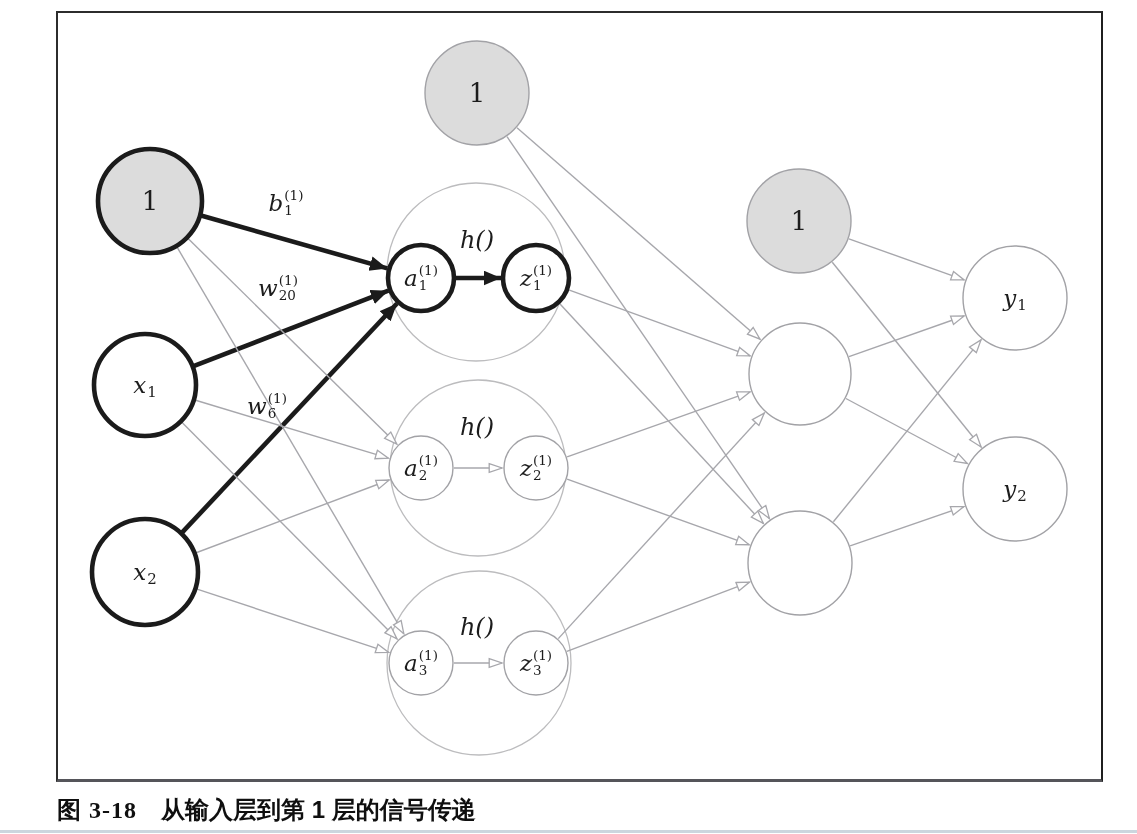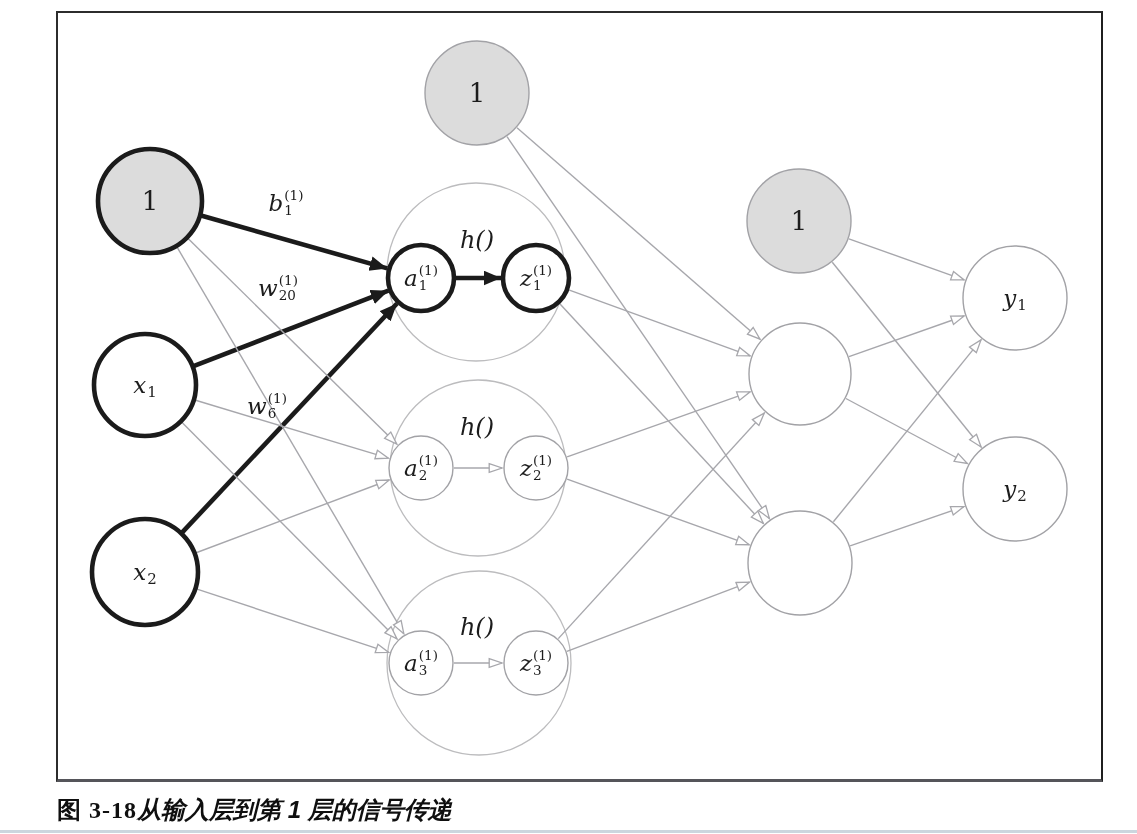--- a/index.html
+++ b/index.html
@@ -22,25 +22,25 @@
     font-size:23px;line-height:1;
   }
   .math .stk{
     display:inline-flex;flex-direction:column;align-items:flex-start;
     font-style:normal;font-size:13.5px;line-height:1.12;margin-left:1px;
   }
   .math .sb{font-style:normal;font-size:15px;margin-left:1px;position:relative;top:7px;}
   .math.plain{font-style:normal;font-size:26px;}
   .math.act{font-size:24px;}
   .caption{
-    position:absolute;left:57px;top:796px;display:flex;
+    position:absolute;left:57px;top:796px;display:flex;gap:24px;
     font-size:24px;font-weight:bold;color:#0f0f0f;line-height:1.2;
   }
   .caption .cap-label{font-family:"Liberation Serif",serif;letter-spacing:1px;}
-  .caption .cap-text{font-family:"Liberation Sans",sans-serif;font-style:italic;}
+  .caption .cap-text{font-family:"Liberation Sans",sans-serif;}
   .bottom-strip{position:absolute;left:0;top:830px;width:1137px;height:3px;}
 </style>
 </head>
 <body>
 
 <div class="frame"></div>
 
 <svg id="net" width="1137" height="834" viewBox="0 0 1137 834">
   <defs>
     <marker id="m-gray" markerUnits="userSpaceOnUse" markerWidth="16" markerHeight="12" refX="14" refY="6" orient="auto">

